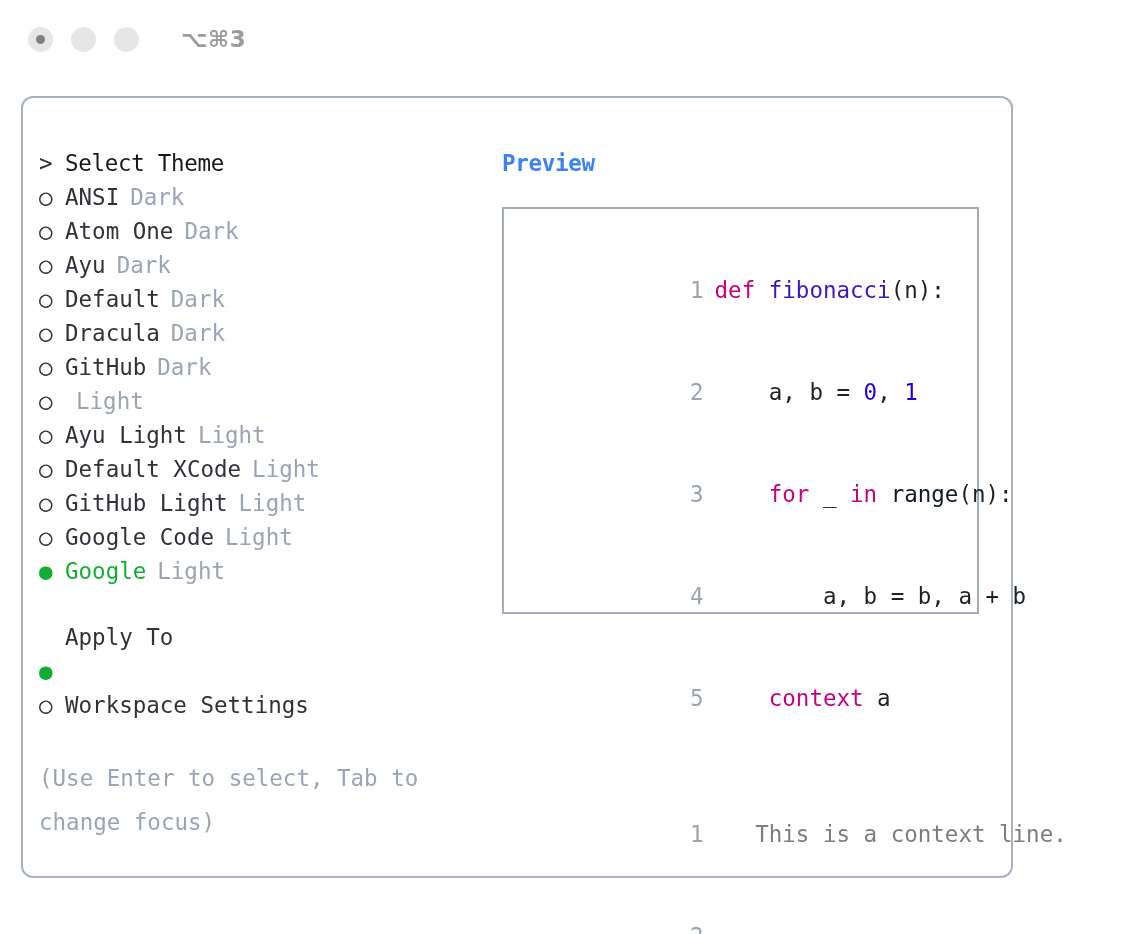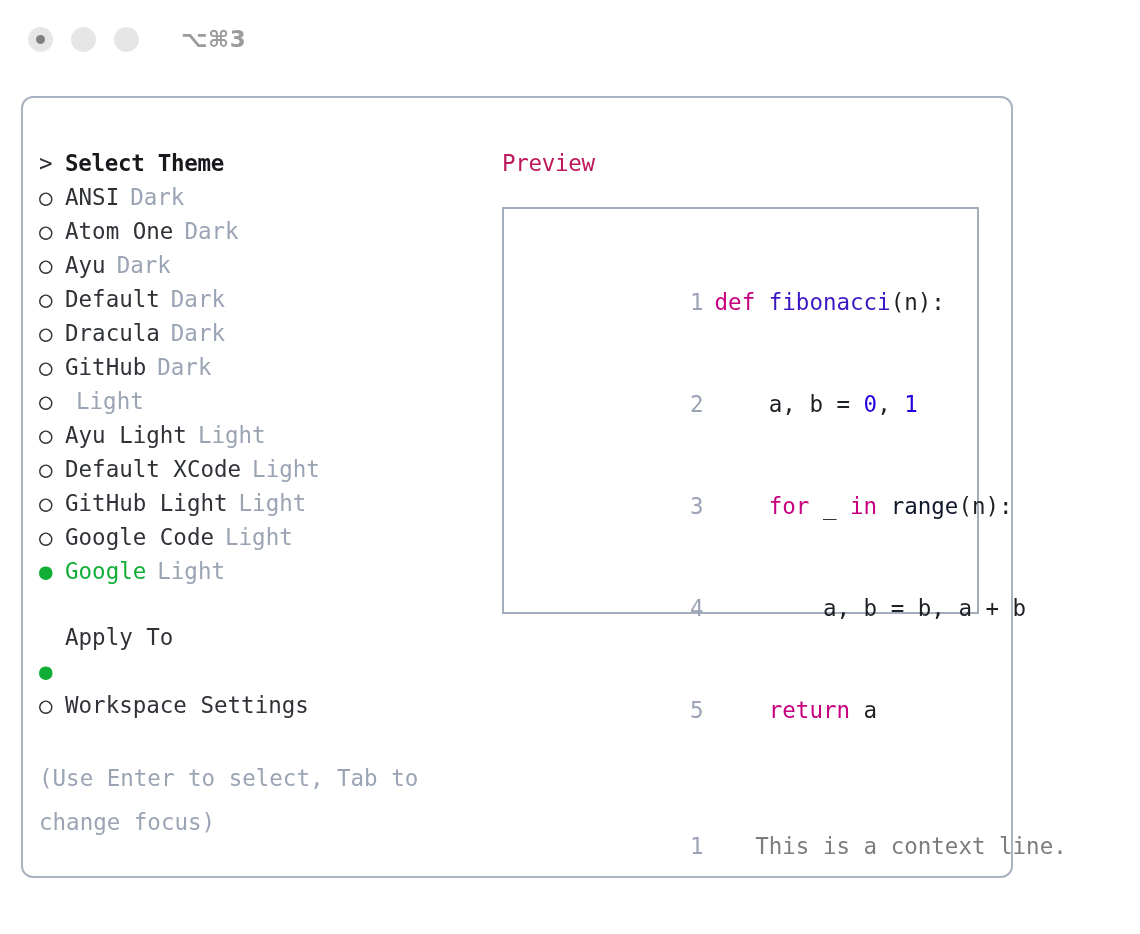--- a/index.html
+++ b/index.html
@@ -94,21 +94,21 @@
   }
   .marker {
     display: inline-block;
     width: 26px;
     flex: 0 0 26px;
     color: #2f3237;
     font-size: 22.5px;
   }
   .marker.sel { color: #11ae36; }
   .heading-row .label {
-    font-weight: 700;
+    font-weight: 400;
     color: #17191c;
     letter-spacing: -0.3px;
   }
   .label { color: #2f3237; }
   .label.green { color: #11ae36; }
   .tag { color: #9aa4b4; margin-left: 11px; }
 
   .spacer-sm { height: 34px; }
   .spacer-md { height: 32px; }
 
@@ -121,33 +121,33 @@
 
   
   .right-col {
     position: absolute;
     left: 479px;
     top: 48px;
     width: 490px;
   }
   .preview-title {
     font-size: 22.5px;
-    font-weight: 400;
-    color: #be185d;
+    font-weight: 700;
+    color: #3b82f6;
     line-height: 34px;
     letter-spacing: -0.3px;
   }
   .preview-box {
     margin-top: 27px;
     width: 477px;
     height: 407px;
     border: 2px solid #a3adbd;
     box-sizing: border-box;
     background: #ffffff;
-    padding: 42px 0 0 15px;
+    padding: 30px 0 0 15px;
   }
   .code-line {
     font-size: 22.5px;
     line-height: 34px;
     white-space: pre;
   }
   .ln {
     display: inline-block;
     width: 22px;
     text-align: right;
@@ -282,21 +282,21 @@
 
           <div class="code-line">
             <span class="ln">3</span><span class="txt">    </span><span class="kw">for</span><span class="txt"> _ </span><span class="kw">in</span><span class="txt"> </span><span class="call">range</span><span class="txt">(n):</span>
           </div>
 
           <div class="code-line">
             <span class="ln">4</span><span class="txt">        a, b = b, a + b</span>
           </div>
 
           <div class="code-line">
-            <span class="ln">5</span><span class="txt">    </span><span class="kw">return</span><span class="txt"> a</span>
+            <span class="ln">5</span><span class="txt">    </span><span class="kw">context</span><span class="txt"> a</span>
           </div>
 
           <div class="gap"></div>
 
           <div class="code-line">
             <span class="ln">1</span><span class="diff-ctx"> </span><span class="diff-ctx">  This is a context line.</span>
           </div>
           <div class="code-line">
             <span class="ln">2</span>
           </div>

